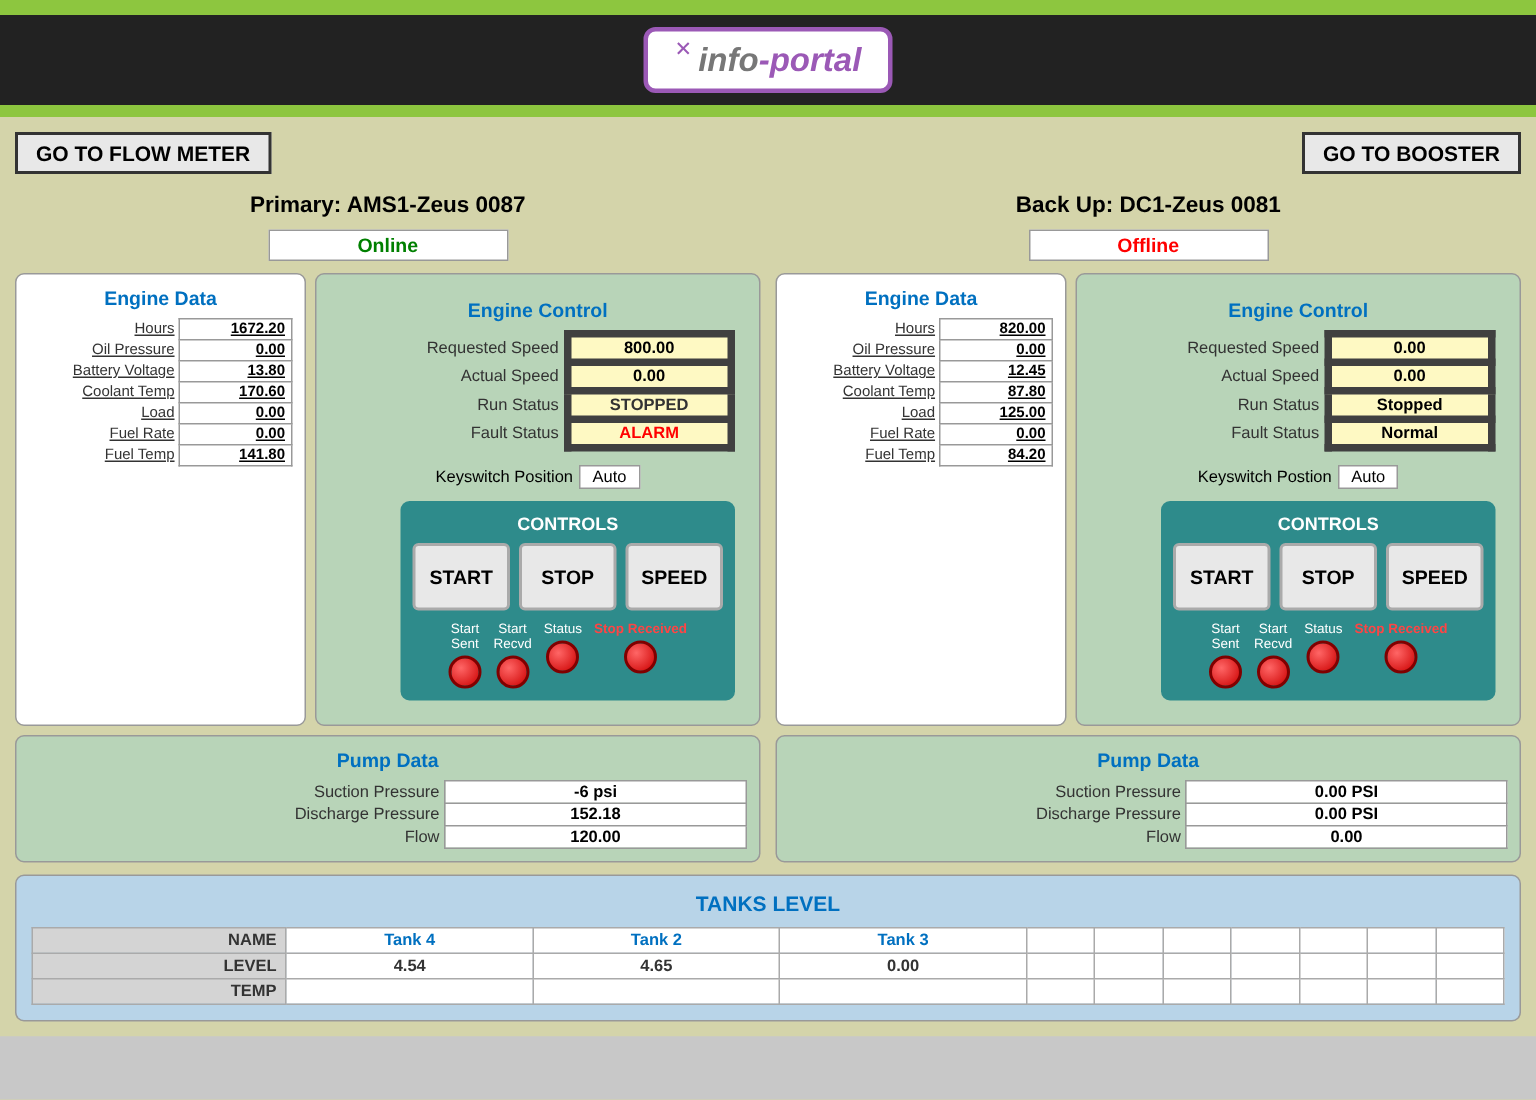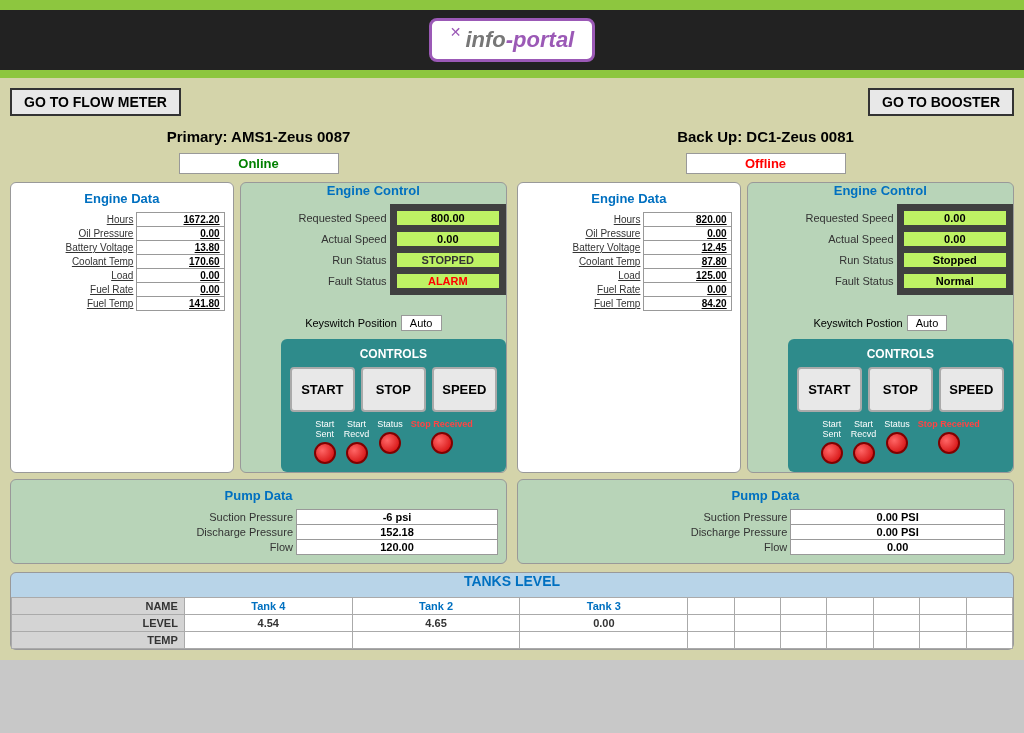--- a/index.html
+++ b/index.html
@@ -26,26 +26,26 @@
     .status-offline { color: red; }
 
     .panel { background: #ffffff; border: 1px solid #999; border-radius: 6px; padding: 8px; }
     .panel-title { color: #0070c0; font-weight: bold; font-size: 13px; text-align: center; margin-bottom: 6px; }
 
     .data-table { width: 100%; border-collapse: collapse; }
     .data-table td { padding: 1px 3px; font-size: 10px; text-decoration: underline; }
     .data-table td:first-child { text-align: right; color: #333; }
     .data-table td:last-child { text-align: right; font-weight: bold; border: 1px solid #999; background: white; padding: 1px 4px; min-width: 55px; }
 
-    .control-panel { background: #b8d4b8; border: 1px solid #999; border-radius: 6px; padding: 0; }
+    .control-panel { background: #b8d4b8; border: 1px solid #999; border-radius: 6px; padding: 16px; }
     .control-title { color: #0070c0; font-weight: bold; font-size: 13px; text-align: center; margin-bottom: 6px; }
-    .control-table { width: 100%; border-collapse: collapse; margin-bottom: 20px; }
+    .control-table { width: 100%; border-collapse: collapse; margin-bottom: 9px; }
     .control-table td { padding: 1px 3px; font-size: 11px; }
     .control-table td:first-child { text-align: right; color: #333; }
-    .control-table td:last-child { font-weight: bold; border: 7px solid #404040; background: #bef264; padding: 1px 4px; text-align: center; min-width: 70px; }
+    .control-table td:last-child { font-weight: bold; border: 5px solid #404040; background: #fef9c3; padding: 1px 4px; text-align: center; min-width: 70px; }
 
     .keyswitch-row { display: flex; align-items: center; justify-content: center; gap: 4px; margin-bottom: 8px; font-size: 11px; }
     .keyswitch-val { border: 1px solid #999; background: white; padding: 1px 8px; font-size: 11px; }
 
     .controls-box { background: #2e8b8b; border-radius: 6px; padding: 8px; margin-left: 40px; }
     .controls-title { color: white; font-weight: bold; text-align: center; font-size: 12px; margin-bottom: 6px; }
     .controls-buttons { display: flex; gap: 6px; justify-content: center; margin-bottom: 8px; }
     .ctrl-btn { background: #e8e8e8; border: 2px solid #aaa; border-radius: 4px; width: 65px; height: 45px; font-weight: bold; font-size: 13px; cursor: pointer; }
 
     .indicator-row { display: flex; gap: 8px; justify-content: center; align-items: flex-start; }
@@ -54,21 +54,21 @@
     .led { width: 22px; height: 22px; border-radius: 50%; background: radial-gradient(circle at 35% 35%, #ff6666, #cc0000); border: 2px solid #800000; cursor: pointer; }
     .stop-label { color: #ff4444; font-size: 9px; font-weight: bold; }
 
     .pump-panel { background: #b8d4b8; border: 1px solid #999; border-radius: 6px; padding: 8px; }
     .pump-title { color: #0070c0; font-weight: bold; font-size: 13px; text-align: center; margin-bottom: 6px; }
     .pump-table { width: 100%; border-collapse: collapse; }
     .pump-table td { padding: 1px 3px; font-size: 11px; }
     .pump-table td:first-child { text-align: right; color: #333; }
     .pump-table td:last-child { font-weight: bold; border: 1px solid #999; background: white; padding: 1px 20px; text-align: center; min-width: 60px; }
 
-    .tanks-section { background: #b8d4e8; border: 1px solid #999; border-radius: 6px; margin-top: 8px; }
+    .tanks-section { background: #b8d4e8; border: 1px solid #999; border-radius: 6px; padding: 10px; margin-top: 8px; }
     .tanks-title { color: #0070c0; font-weight: bold; font-size: 14px; text-align: center; margin-bottom: 8px; }
     .tanks-table { width: 100%; border-collapse: collapse; }
     .tanks-table th, .tanks-table td { border: 1px solid #aaa; padding: 2px 6px; font-size: 11px; text-align: center; background: white; }
     .tanks-table th { background: #d4d4d4; font-weight: bold; color: #333; text-align: right; }
     .tank-name { color: #0070c0; font-weight: bold; }
     .tank-link-online { color: green; font-weight: bold; }
     .tank-link-offline { color: red; font-weight: bold; }
     .level-val { font-weight: bold; color: #333; }
     .empty-cell { background: white; }
 

